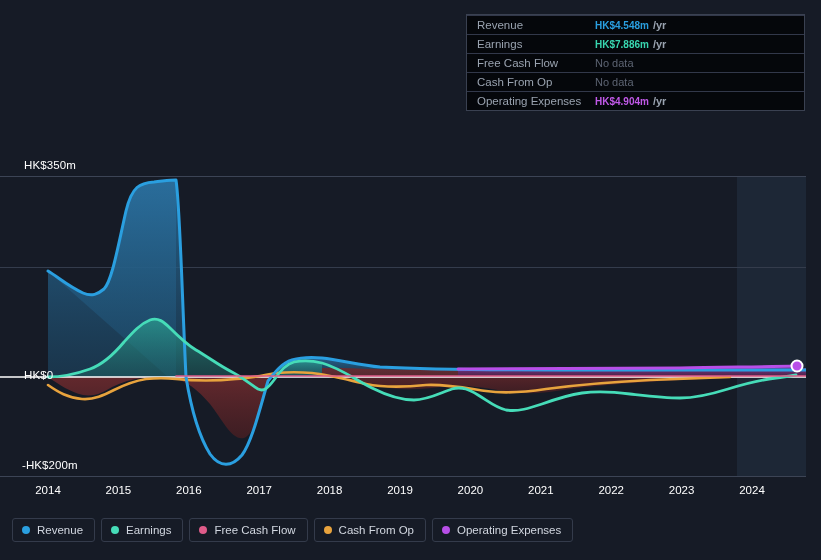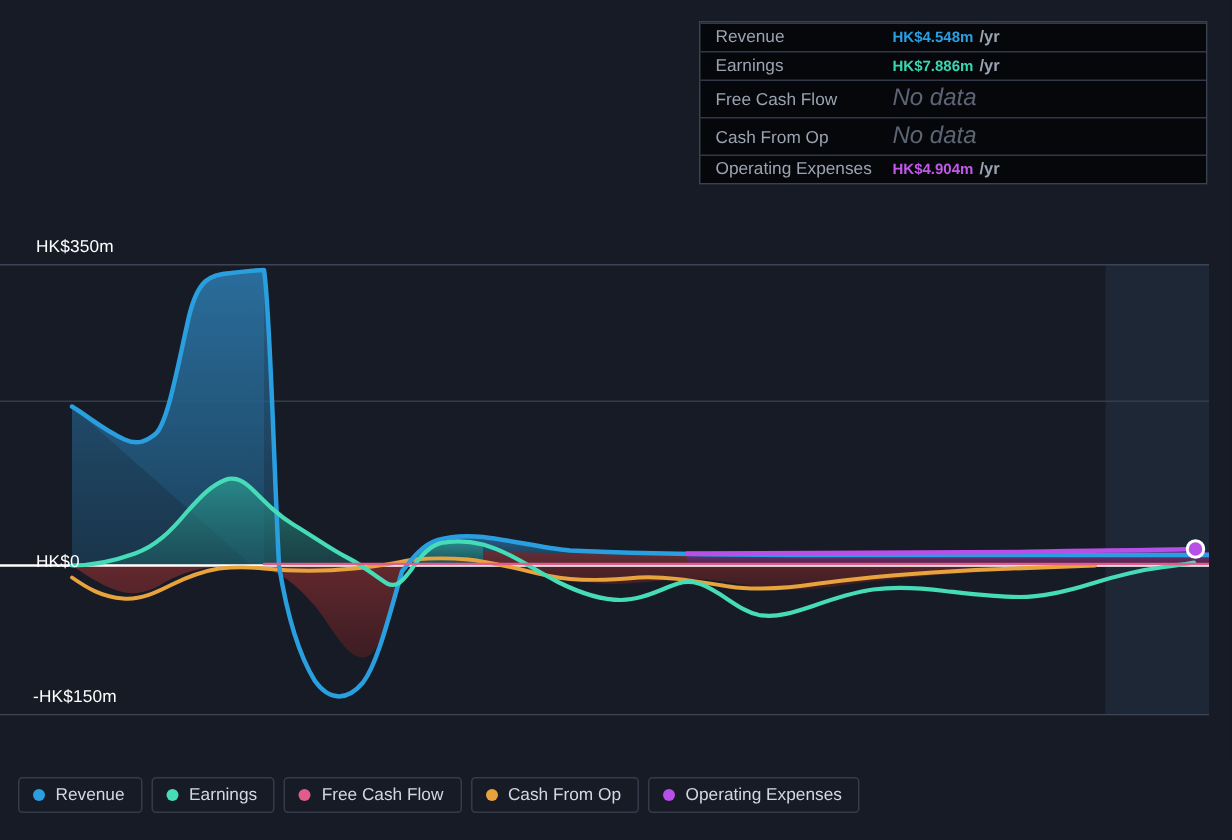--- a/index.html
+++ b/index.html
@@ -88,23 +88,22 @@
   }
   .tt-unit {
     color: #9aa3b0;
     font-size: 11px;
     font-weight: bold;
     margin-left: 4px;
     white-space: nowrap;
   }
   .tt-nodata {
     color: #5d6473;
-    font-size: 16px;
+    font-size: 11px;
     font-weight: normal;
-    font-style: italic;
   }
 
   
   #legend {
     position: absolute;
     left: 12px; top: 518px;
     display: flex;
     gap: 6px;
   }
   .legend-item {
@@ -284,22 +283,35 @@
 
         <path fill="none" stroke="#b84fe8" stroke-width="3" stroke-linecap="round" stroke-linejoin="round" d="M458,193 C520,193 600,192 680,192 C720,191 760,191 796,190"></path>
 
         <circle cx="797" cy="190" r="5.5" fill="#b84fe8" stroke="#ffffff" stroke-width="2"></circle>
       </g>
     </svg>
   </div>
 
   <div class="y-label" id="y-top">HK$350m</div>
   <div class="y-label" id="y-zero">HK$0</div>
-  <div class="y-label" id="y-bot">-HK$150m</div>
-
+  <div class="y-label" id="y-bot">-HK$200m</div>
+
+  <div id="x-axis-labels">
+      <div class="x-label" style="left: 48px;">2014</div>
+      <div class="x-label" style="left: 118.4px;">2015</div>
+      <div class="x-label" style="left: 188.8px;">2016</div>
+      <div class="x-label" style="left: 259.2px;">2017</div>
+      <div class="x-label" style="left: 329.6px;">2018</div>
+      <div class="x-label" style="left: 400px;">2019</div>
+      <div class="x-label" style="left: 470.4px;">2020</div>
+      <div class="x-label" style="left: 540.8px;">2021</div>
+      <div class="x-label" style="left: 611.2px;">2022</div>
+      <div class="x-label" style="left: 681.6px;">2023</div>
+      <div class="x-label" style="left: 752px;">2024</div>
+    </div>
 
   <div id="tooltip">
     <div id="tooltip-rows">
         <div class="tt-row">
           <div class="tt-key">Revenue</div>
           <div class="tt-val" style="color: rgb(42, 159, 224);">HK$4.548m</div>
           <div class="tt-unit">/yr</div>
         </div>
         <div class="tt-row">
           <div class="tt-key">Earnings</div>

